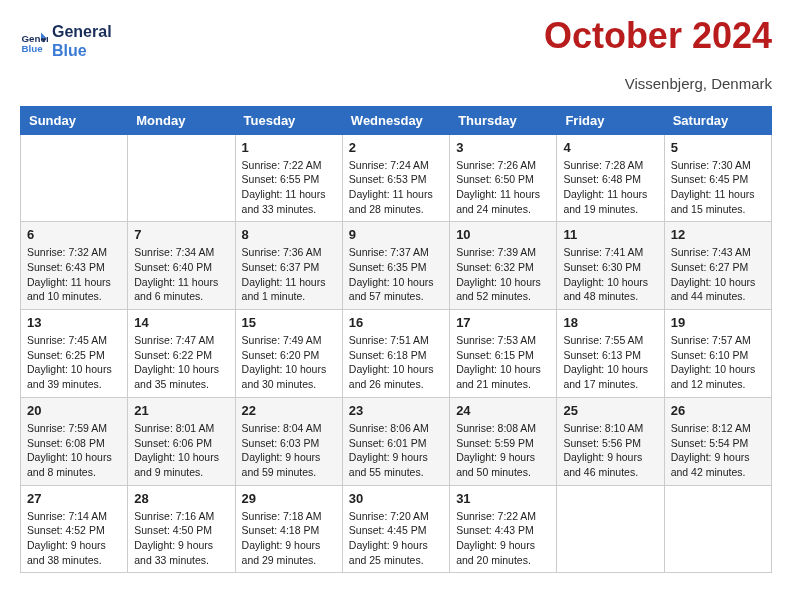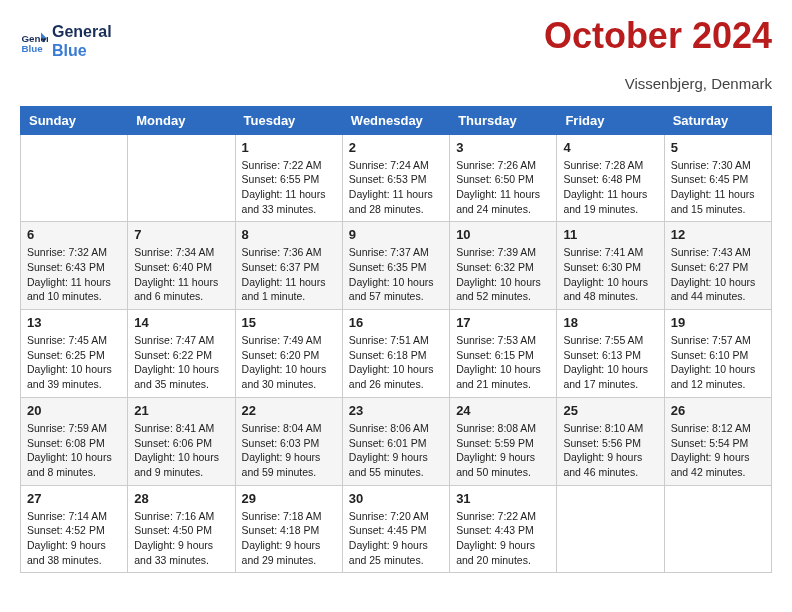--- a/index.html
+++ b/index.html
@@ -293,21 +293,21 @@
           <span class="day-num">20</span>
           <div class="day-info">
             <span>Sunrise: 7:59 AM</span><br>
             <span>Sunset: 6:08 PM</span><br>
             <span>Daylight: 10 hours and 8 minutes.</span>
           </div>
         </td>
           <td>
           <span class="day-num">21</span>
           <div class="day-info">
-            <span>Sunrise: 8:41 AM</span><br>
+            <span>Sunrise: 8:01 AM</span><br>
             <span>Sunset: 6:06 PM</span><br>
             <span>Daylight: 10 hours and 9 minutes.</span>
           </div>
         </td>
           <td>
           <span class="day-num">22</span>
           <div class="day-info">
             <span>Sunrise: 8:04 AM</span><br>
             <span>Sunset: 6:03 PM</span><br>
             <span>Daylight: 9 hours and 59 minutes.</span>

